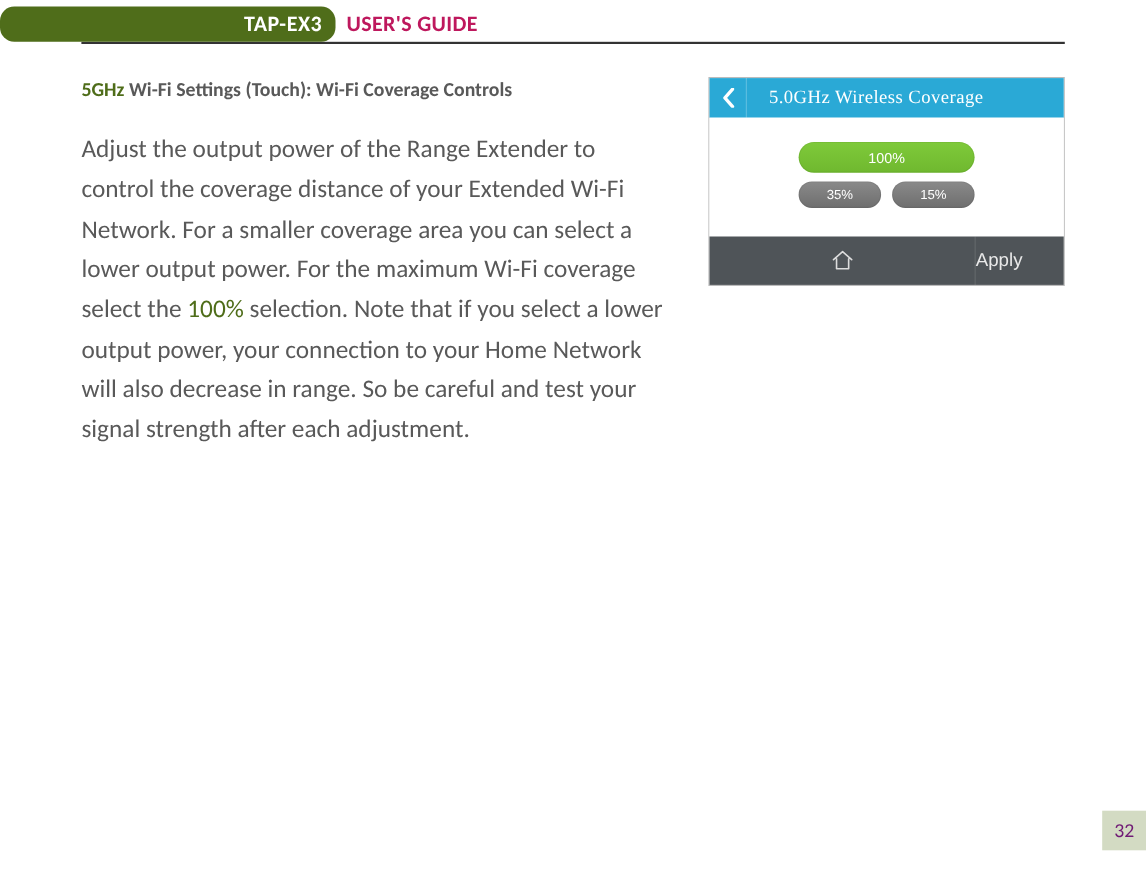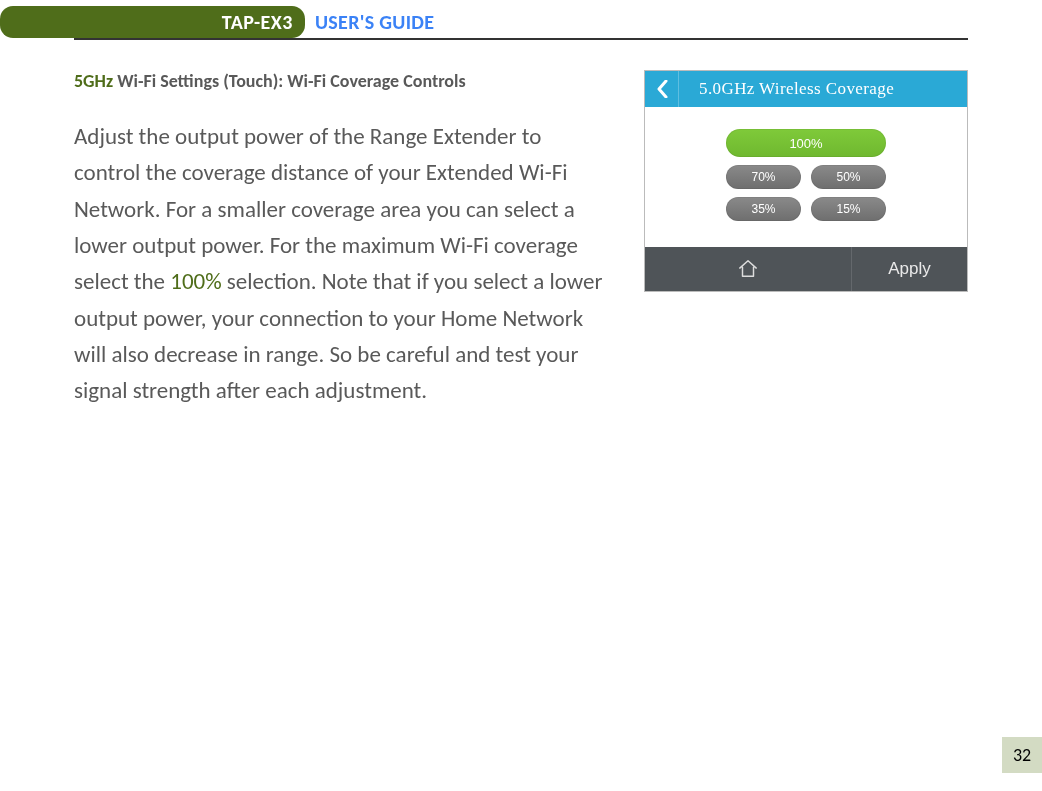--- a/index.html
+++ b/index.html
@@ -23,21 +23,21 @@
     font-size: 20px;
     padding: 4px 12px 4px 12px;
     margin-left: 0;
     width: 305px;
     text-align: right;
     letter-spacing: 0.5px;
     border-radius: 13px;
   }
   .header-title {
     font-weight: bold;
-    color: #3b82f6;
+    color: #be185d;
     font-size: 20px;
     padding: 4px 0 4px 10px;
     letter-spacing: 0.3px;
   }
   .header-rule {
     border: none;
     border-top: 2px solid #333;
     margin: 0 74px 0 74px;
   }
   .content {
@@ -135,34 +135,33 @@
   }
   .ss-home {
     flex: 1;
     display: flex;
     align-items: center;
     justify-content: center;
     cursor: pointer;
   }
   .ss-home svg { width: 22px; height: 22px; }
   .ss-apply {
-    width: 116px;
-    text-align: center;
+    width: 81px;
     border-left: 1px solid rgba(255,255,255,0.12);
     cursor: pointer;
     line-height: 44px;
   }
   .page-number {
     position: absolute;
     right: 0;
     bottom: 18px;
     width: 40px;
     height: 36px;
     background: #d3dbc3;
-    color: #000000;
+    color: #701a75;
     font-size: 18px;
     display: flex;
     align-items: center;
     justify-content: center;
   }
 </style>
 </head>
 <body>
 
 <div class="header-row">
@@ -186,24 +185,20 @@
       <div class="ss-back">
         <svg viewBox="0 0 12 18">
             <path d="M10 1 L3 9 L10 17" stroke="#fff" stroke-width="3" fill="none" stroke-linecap="round" stroke-linejoin="round"></path>
           </svg>
       </div>
       <div class="ss-title">5.0GHz Wireless Coverage</div>
     </div>
     <div class="ss-body">
       <div class="pill pill-big">100%</div>
       <div class="pill-row">
-        <div class="pill pill-small">70%</div>
-        <div class="pill pill-small">50%</div>
-      </div>
-      <div class="pill-row">
         <div class="pill pill-small">35%</div>
         <div class="pill pill-small">15%</div>
       </div>
     </div>
     <div class="ss-footer">
       <div class="ss-home">
         <svg viewBox="0 0 24 24">
           <path d="M3 11 L12 3 L21 11 M6 10 V20 H18 V10" stroke="#ddd" stroke-width="1.6" fill="none" stroke-linejoin="round" stroke-linecap="round"></path>
         </svg>
       </div>

